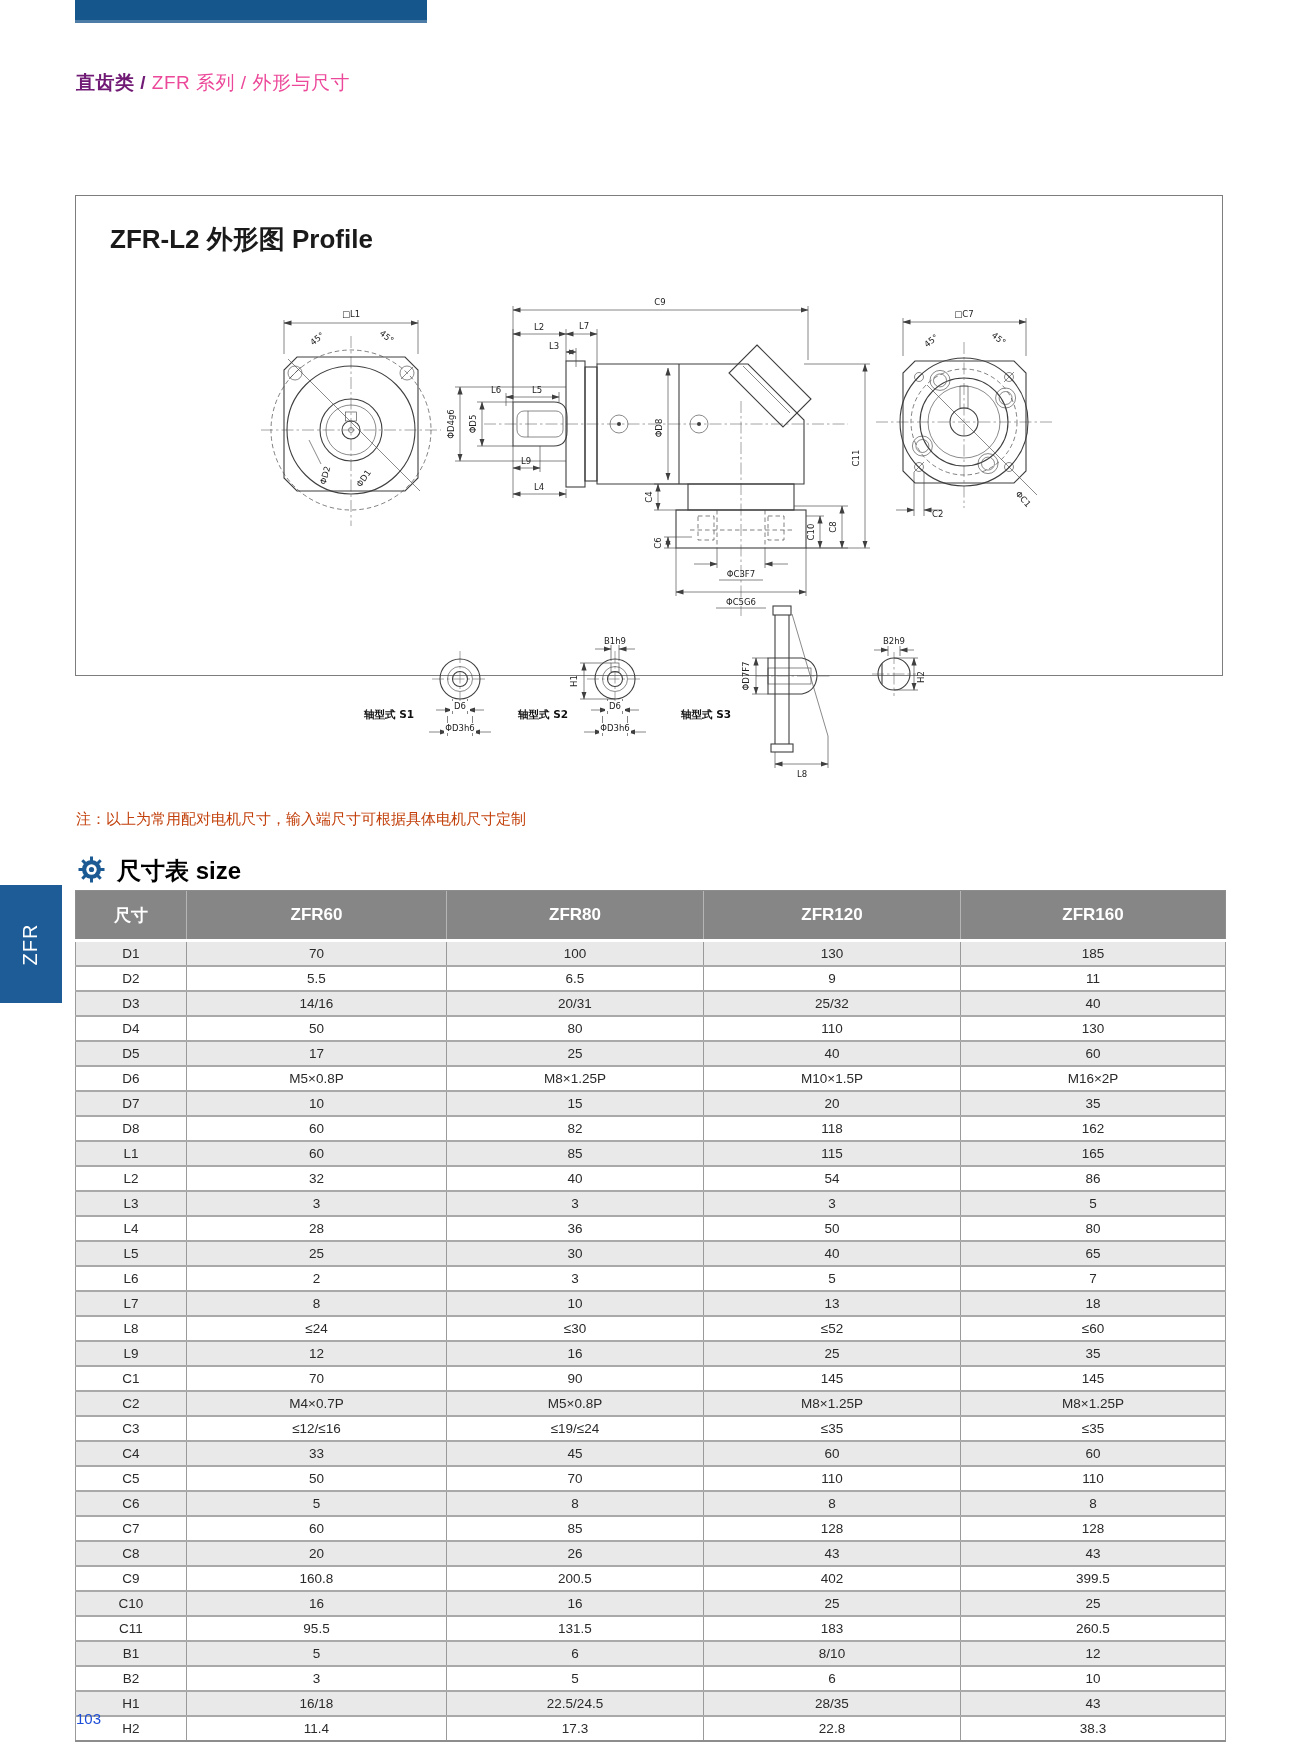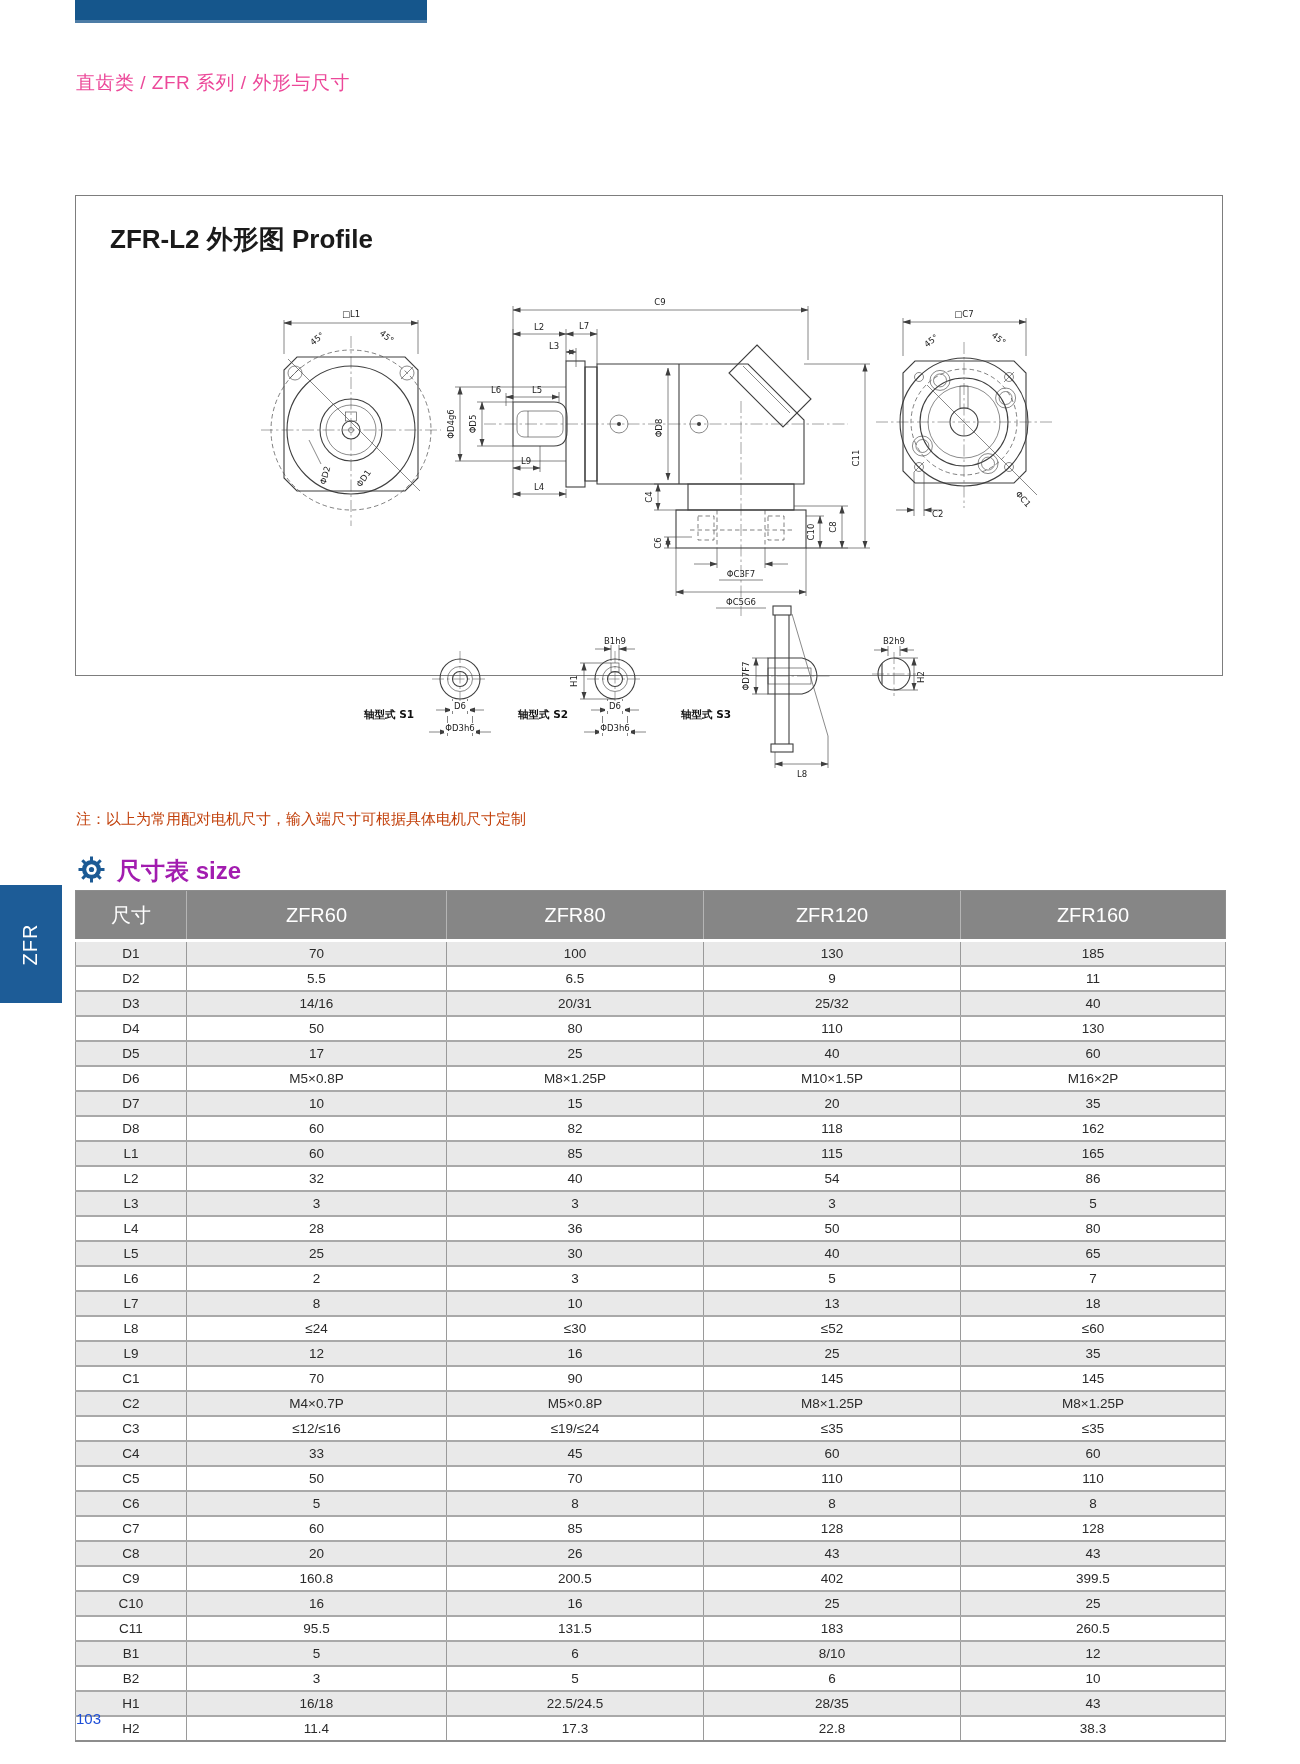--- a/index.html
+++ b/index.html
@@ -3,40 +3,40 @@
 <meta charset="utf-8">
 <style>
   html,body{margin:0;padding:0;}
   body{width:1300px;height:1764px;position:relative;background:#ffffff;
        font-family:"Liberation Sans",sans-serif;overflow:hidden;}
   
   .topbar{position:absolute;left:75px;top:0;width:352px;height:20px;
           background:#15568c;border-bottom:3px solid #4d7ca6;}
   
   .crumb{position:absolute;left:76px;top:70px;font-size:19px;letter-spacing:.5px;}
-  .crumb b{color:#ec4899;font-weight:normal;}
+  .crumb b{color:#701a75;font-weight:bold;}
   .crumb span{color:#ec4899;}
   
   .profile-box{position:absolute;left:75px;top:195px;width:1148px;height:481px;
                border:1px solid #7d7d7d;box-sizing:border-box;background:#fff;}
   .profile-title{position:absolute;left:34px;top:26px;font-size:26px;font-weight:bold;color:#1a1a1a;}
   .profile-box svg{position:absolute;left:0;top:0;}
   
   .note{position:absolute;left:76px;top:810px;font-size:15px;color:#c2410c;}
   
   .section-head{position:absolute;left:78px;top:855px;display:flex;align-items:center;gap:12px;}
-  .section-head .txt{font-size:24px;font-weight:bold;color:#a21caf;}
+  .section-head .txt{font-size:24px;font-weight:bold;color:#000000;}
   
   .zfr-tab{position:absolute;left:0;top:885px;width:62px;height:118px;background:#1d5c97;
            display:flex;align-items:center;justify-content:center;}
   .zfr-tab span{transform:rotate(-90deg);color:#fff;font-size:20px;letter-spacing:1px;}
   
   table.size{position:absolute;left:75px;top:890px;width:1150px;border-collapse:collapse;
              table-layout:fixed;}
-  table.size th{background:#868686;color:#fff;font-size:20px;font-weight:normal;
+  table.size th{background:#868686;color:#fff;font-size:17px;font-weight:bold;
                 height:46px;border-left:1px solid #b5b5b5;border-bottom:3px solid #fff;
                 border-top:1px solid #8d8d8d;margin-left:32px;}
   table.size th:first-child{border-left:1px solid #8d8d8d;}
   table.size th:last-child{border-right:1px solid #8d8d8d;}
   table.size td{height:23px;font-size:13.5px;color:#2a2a2a;text-align:center;padding:0;
                 border:1px solid #9a9a9a;border-top:2px solid #a9a9a9;line-height:22px;}
   table.size tr.g td{background:#e9e9e9;}
   table.size tr:last-child td{border-bottom:2px solid #8d8d8d;}
   
   .pagenum{position:absolute;left:76px;top:1710px;font-size:15px;color:#1d4ed8;}

